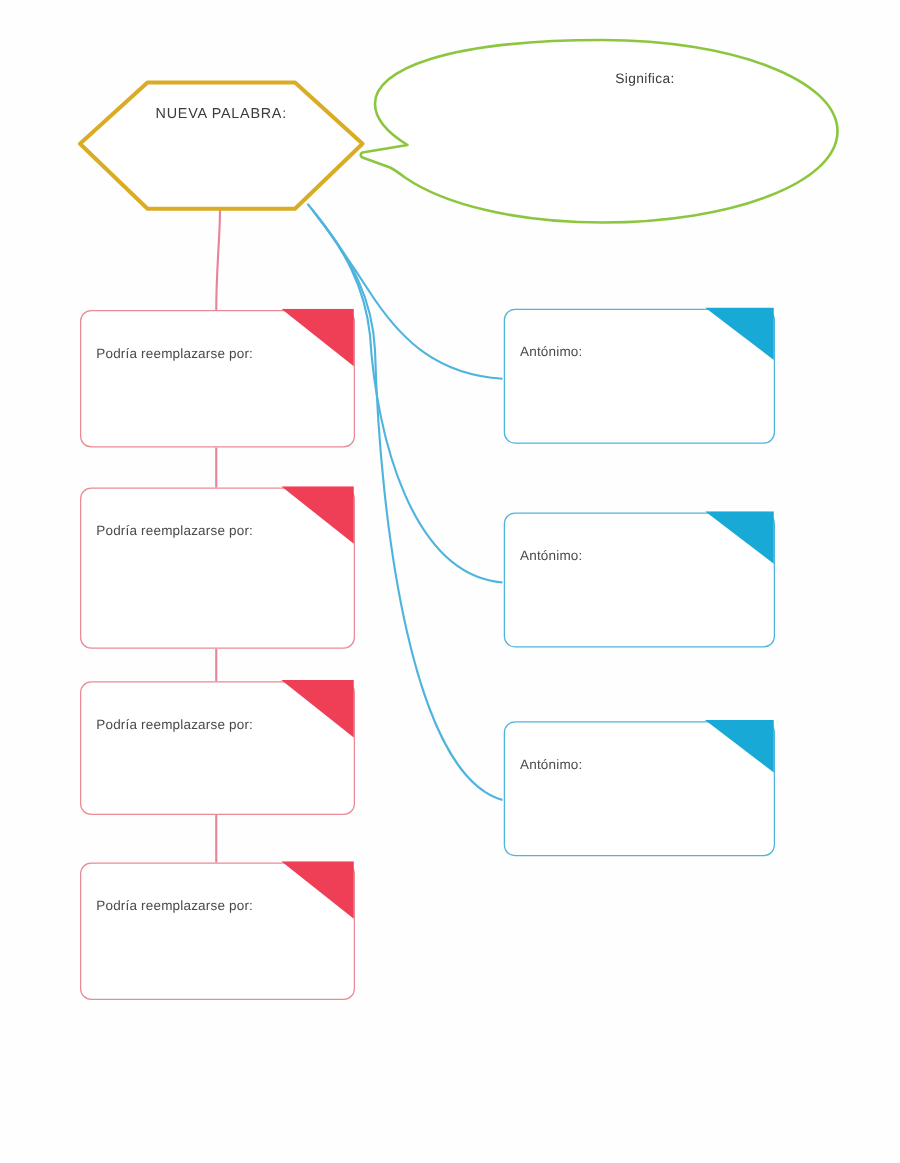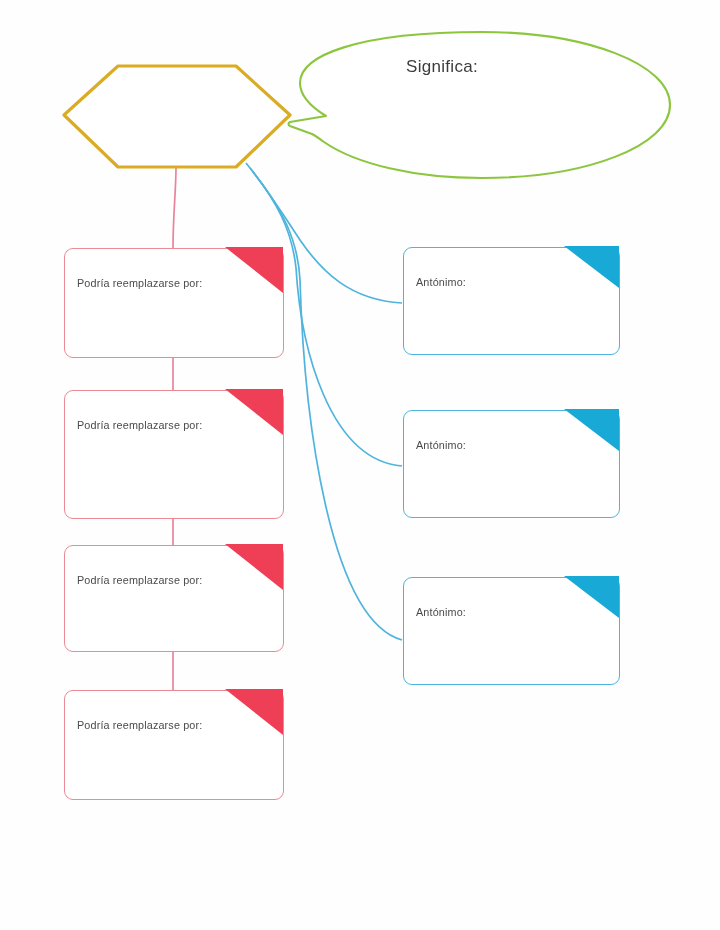--- a/index.html
+++ b/index.html
@@ -18,22 +18,22 @@
   .hex-svg{position:absolute;left:0;top:0;}
   .hex-label{
     position:absolute;left:0;top:22px;width:230px;text-align:center;
     font-size:11.5px;letter-spacing:.6px;color:#3c3c3c;
   }
 
   
   .bubble-wrap{position:absolute;left:286px;top:26px;width:390px;height:170px;}
   .bubble-svg{position:absolute;left:0;top:0;}
   .bubble-label{
-    position:absolute;left:120px;top:31px;width:220px;
-    font-size:17px;color:#3c3c3c;letter-spacing:.3px;
+    position:absolute;left:120px;top:31px;width:220px;text-align:center;
+    font-size:11px;color:#3c3c3c;letter-spacing:.3px;
   }
 
   
   .note{position:absolute;}
   .note .card{
     position:absolute;left:0;top:0;width:100%;height:100%;
     box-sizing:border-box;border-radius:9px;background:#fff;
   }
   .note .txt{
     position:absolute;left:13px;top:28px;width:150px;
@@ -63,20 +63,21 @@
 
     <path d="M246,163 C268,190 284,216 300,240 C322,272 350,300 402,303" fill="none" stroke="#4fb4dd" stroke-width="1.7"></path>
     <path d="M250,168 C276,200 292,230 296,268 C301,350 330,460 402,466" fill="none" stroke="#4fb4dd" stroke-width="1.7"></path>
     <path d="M253,172 C282,208 298,240 300,280 C304,420 330,620 402,640" fill="none" stroke="#4fb4dd" stroke-width="1.7"></path>
   </svg>
 
   <div class="hex-wrap">
     <svg class="hex-svg" width="230" height="107" viewBox="0 0 230 107">
       <polygon points="2,52 56,3 174,3 228,52 174,104 56,104" fill="#ffffff" stroke="#d9ac24" stroke-width="3.2" stroke-linejoin="round"></polygon>
     </svg>
+    <div class="hex-label">NUEVA PALABRA:</div>
   </div>
 
   <div class="bubble-wrap">
     <svg class="bubble-svg" width="390" height="170" viewBox="0 0 390 170">
       <path d="M196,6
                C300,6 384,38 384,79
                C384,120 300,152 196,152
                C128,152 70,138 38,116
                C34,113 30,110 26,108
                L4,100

